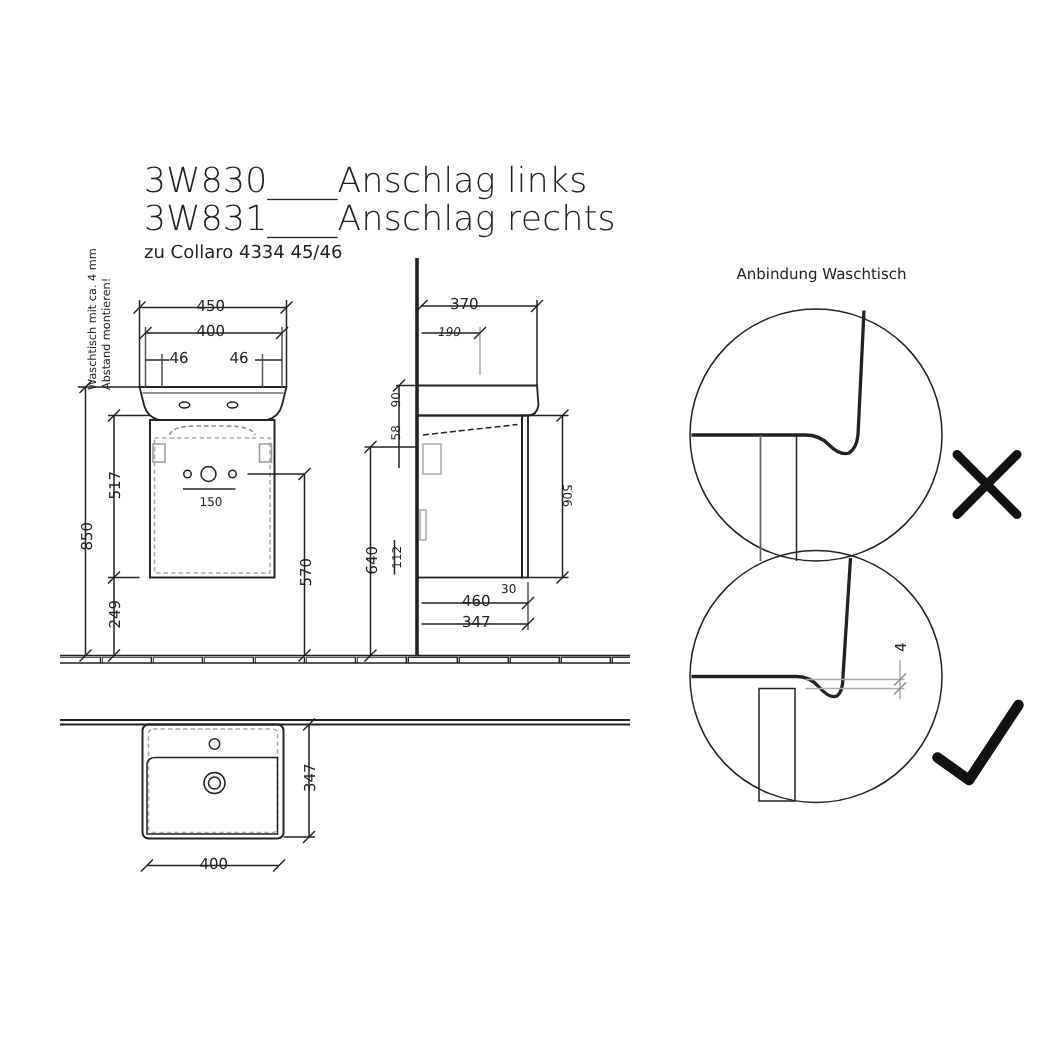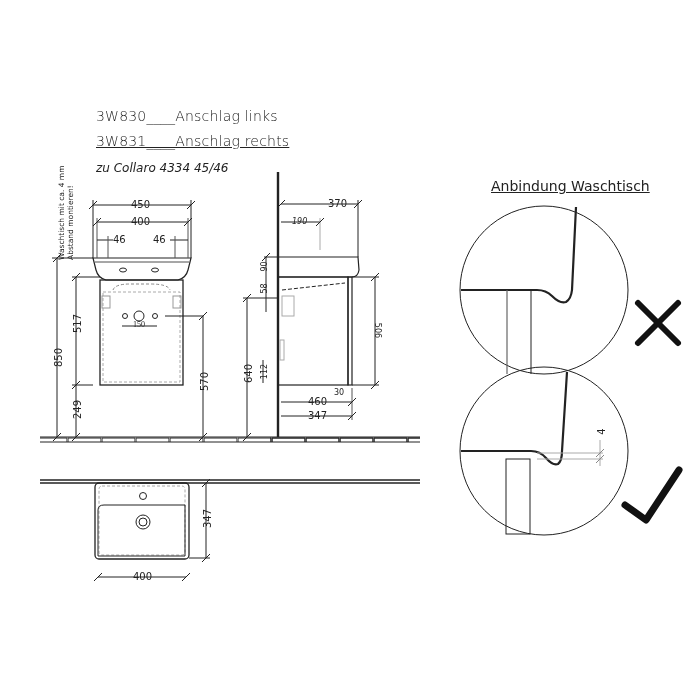--- a/index.html
+++ b/index.html
@@ -1,32 +1,32 @@
 <!DOCTYPE html>
 <html><head>
 <meta charset="utf-8">
 <style>
   html, body { margin: 0; padding: 0; background: #ffffff; }
   body { width: 700px; height: 700px; position: relative; overflow: hidden;
          font-family: "DejaVu Sans", sans-serif; color: #1a1a1a; }
-  .title { position: absolute; left: 96px; font-size: 14px; font-weight: 300; letter-spacing: 0.2px; color:#222; }
-  .subtitle { position: absolute; left: 96px; top: 161px; font-size: 12px; color:#222;font-style:italic; }
+  .title { position: absolute; left: 96px; font-size: 23px; font-weight: 300; letter-spacing: 0.2px; color:#222; }
+  .subtitle { position: absolute; left: 96px; top: 161px; font-size: 12px; color:#222; }
   .lbl { position: absolute; font-size: 10px; color: #222; white-space: nowrap; }
   .lbl-sm { font-size: 8px; }
   .vert { transform: rotate(-90deg); transform-origin: center center; }
   .note { position:absolute; left:54px; top:170px; width:24px; font-size:7.5px; line-height:8px; color:#222; }
   .note span { display:block; transform: rotate(-90deg); transform-origin: left top; white-space:nowrap; position:absolute; }
-  .detail-title { position:absolute; left:491px; top:178px; font-size:14px; color:#222;text-decoration:underline; }
+  .detail-title { position:absolute; left:491px; top:178px; font-size:10px; color:#222; }
   svg { position: absolute; left: 0; top: 0; }
 </style>
 </head>
 <body>
 
 <div class="title" style="top:108px;">3W830____Anschlag links</div>
-<div class="title" style="top:133px;text-decoration:underline;">3W831____Anschlag rechts</div>
+<div class="title" style="top:133px;">3W831____Anschlag rechts</div>
 <div class="subtitle">zu Collaro 4334 45/46</div>
 
 <svg width="700" height="700" viewBox="0 0 700 700">
   <defs>
     <pattern id="floor" width="34" height="6" patternUnits="userSpaceOnUse">
       <rect x="0" y="0" width="33" height="5" fill="none" stroke="#222" stroke-width="1"></rect>
     </pattern>
   </defs>
 
   <g stroke="#222" fill="none" stroke-width="1">
@@ -175,27 +175,27 @@
 </svg>
 
 <div class="note">
   <span style="left:4px; top:90px;">Waschtisch mit ca. 4 mm</span>
   <span style="left:13px; top:90px;">Abstand montieren!</span>
 </div>
 <div class="lbl" style="left:131px; top:199px;">450</div>
 <div class="lbl" style="left:131px; top:216px;">400</div>
 <div class="lbl" style="left:113px; top:234px;">46</div>
 <div class="lbl" style="left:153px; top:234px;">46</div>
-<div class="lbl lbl-sm" style="left:133px; top:320px;font-family:Liberation Serif, serif;">150</div>
+<div class="lbl lbl-sm" style="left:133px; top:330px;">150</div>
 <div class="lbl vert" style="left:49px; top:352px;">850</div>
 <div class="lbl vert" style="left:68px; top:318px;">517</div>
 <div class="lbl vert" style="left:68px; top:404px;">249</div>
 <div class="lbl vert" style="left:195px; top:376px;">570</div>
 
-<div class="lbl" style="left:328px; top:198px;">370</div>
+<div class="lbl" style="left:300px; top:198px;">370</div>
 <div class="lbl lbl-sm" style="left:292px; top:217px;font-style:italic;">190</div>
 <div class="lbl lbl-sm vert" style="left:259px; top:262px;">90</div>
 <div class="lbl lbl-sm vert" style="left:259px; top:284px;">58</div>
 <div class="lbl vert" style="left:239px; top:368px;">640</div>
 <div class="lbl lbl-sm vert" style="left:257px; top:367px;">112</div>
 <div class="lbl lbl-sm" style="left:370px; top:326px; transform:rotate(90deg);">506</div>
 <div class="lbl lbl-sm" style="left:334px; top:388px;">30</div>
 <div class="lbl" style="left:308px; top:396px;">460</div>
 <div class="lbl" style="left:308px; top:410px;">347</div>
 

